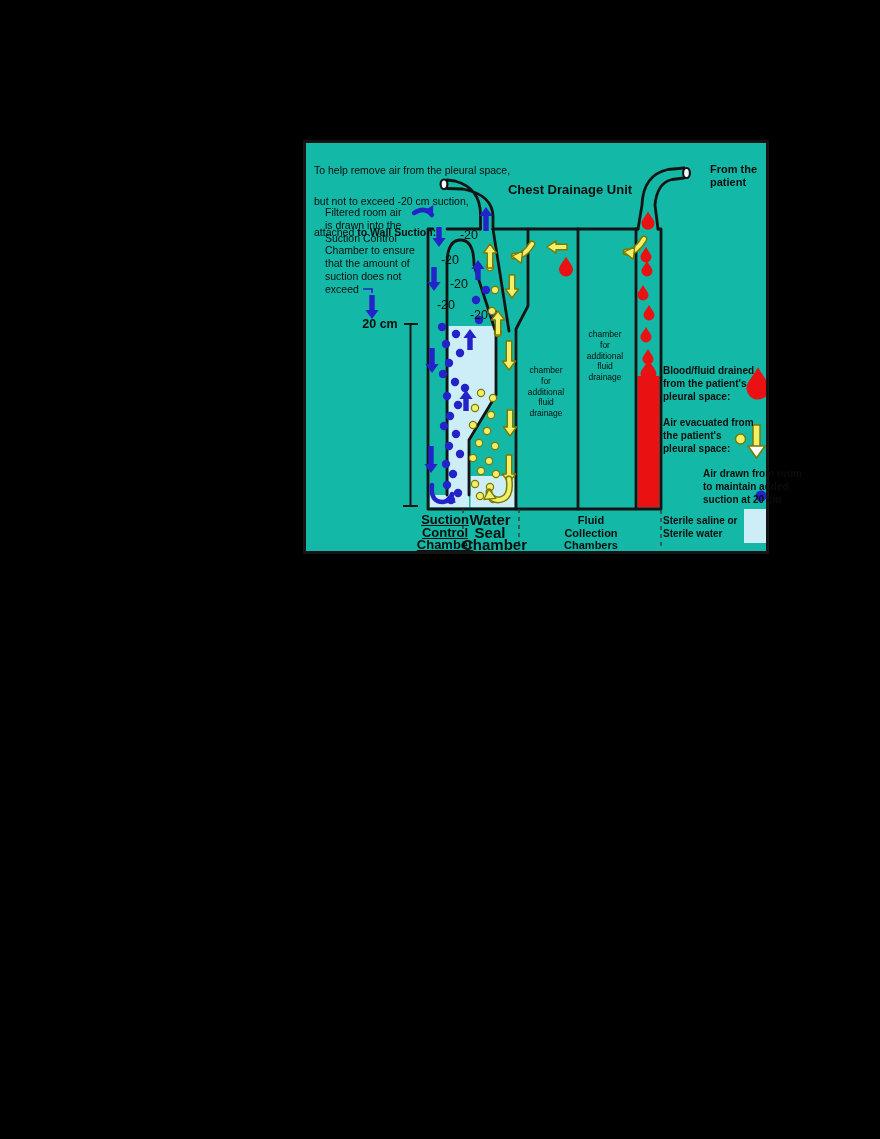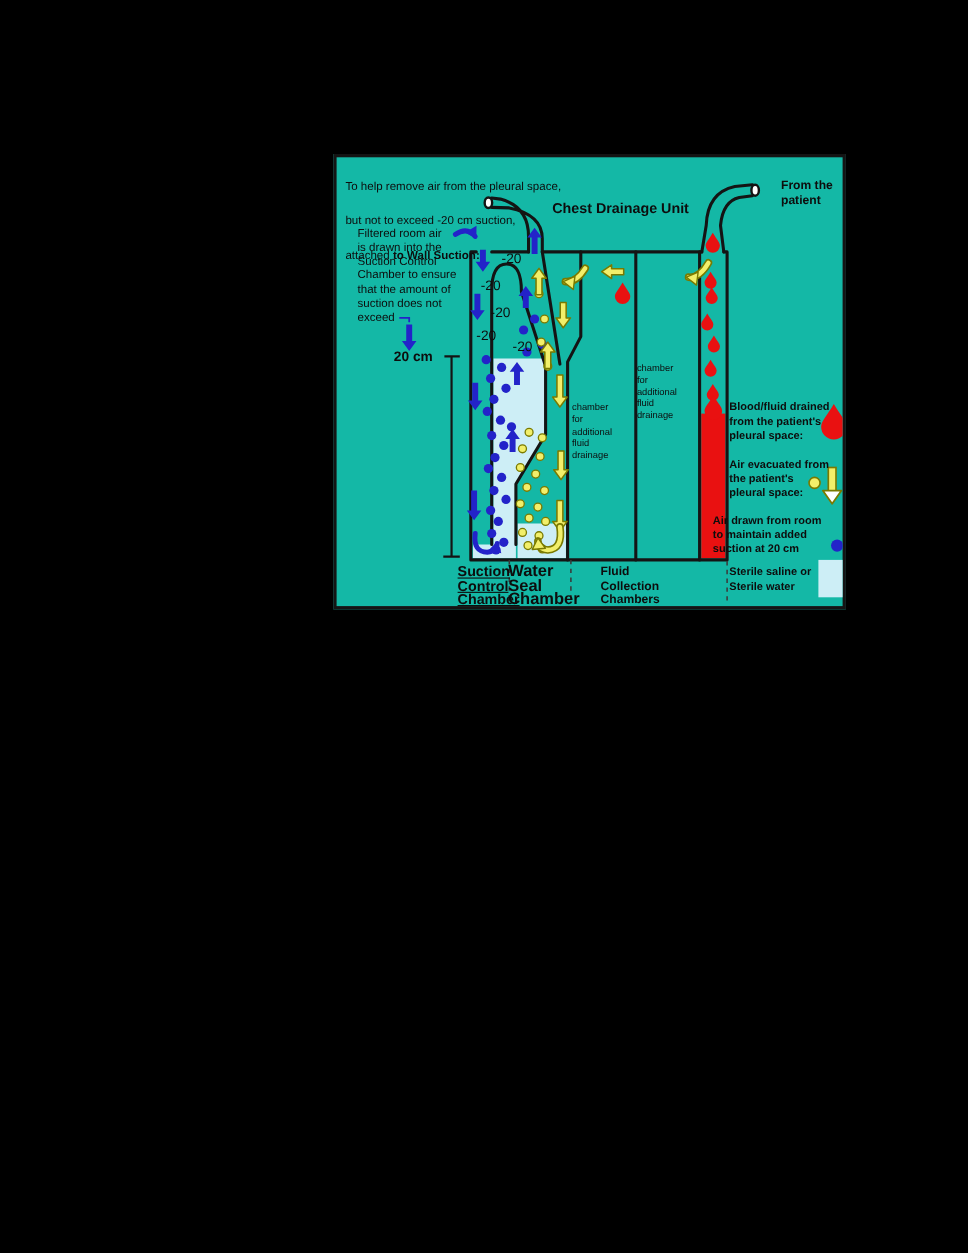--- a/index.html
+++ b/index.html
@@ -3,21 +3,21 @@
 <meta charset="utf-8">
 <style>
   html,body{margin:0;padding:0;background:#000;}
   .page{position:relative;width:880px;height:1139px;background:#000;overflow:hidden;
         font-family:"Liberation Sans",sans-serif;}
   .diagram{position:absolute;left:303px;top:140px;width:460px;height:408px;
            background:#14b8a6;border:3px solid #141414;}
   .diagram svg{position:absolute;left:0;top:0;}
   .t{position:absolute;white-space:pre-line;color:#0d0d0d;line-height:1.18;}
   .b{font-weight:bold;}
-  .ctr{}
+  .ctr{text-align:center;}
 </style>
 </head>
 <body>
 
 <div class="page">
   <div class="diagram">
 
     <svg id="dwg" width="460" height="408" viewBox="0 0 460 408">
         <g>
           <polygon points="142.5,183 187.7,183 190,190 190,252 163,297 163,364.5 124,364.5 124,352 142.5,352" fill="#cdeef6"></polygon>
@@ -204,19 +204,19 @@
     <div class="t b ctr" style="left:240px;top:371px;width:90px;font-size:11px;line-height:12.5px;">Fluid
 Collection
 Chambers</div>
 
     <div class="t b" style="left:357px;top:221px;width:94px;font-size:10px;line-height:13px;">Blood/fluid drained
 from the patient's
 pleural space:</div>
     <div class="t b" style="left:357px;top:273px;width:103px;font-size:10px;line-height:13px;">Air evacuated from
 the patient's
 pleural space:</div>
-    <div class="t b" style="left:342px;top:324px;width:103px;font-size:10px;line-height:13px;">Air drawn from room
+    <div class="t b" style="left:357px;top:324px;width:103px;font-size:10px;line-height:13px;padding-left:40px;">Air drawn from room
 to maintain added
 suction at 20 cm</div>
     <div class="t b" style="left:357px;top:371px;width:90px;font-size:10px;line-height:13px;">Sterile saline or
 Sterile water</div>
   </div>
 </div>
 
 </body></html>

